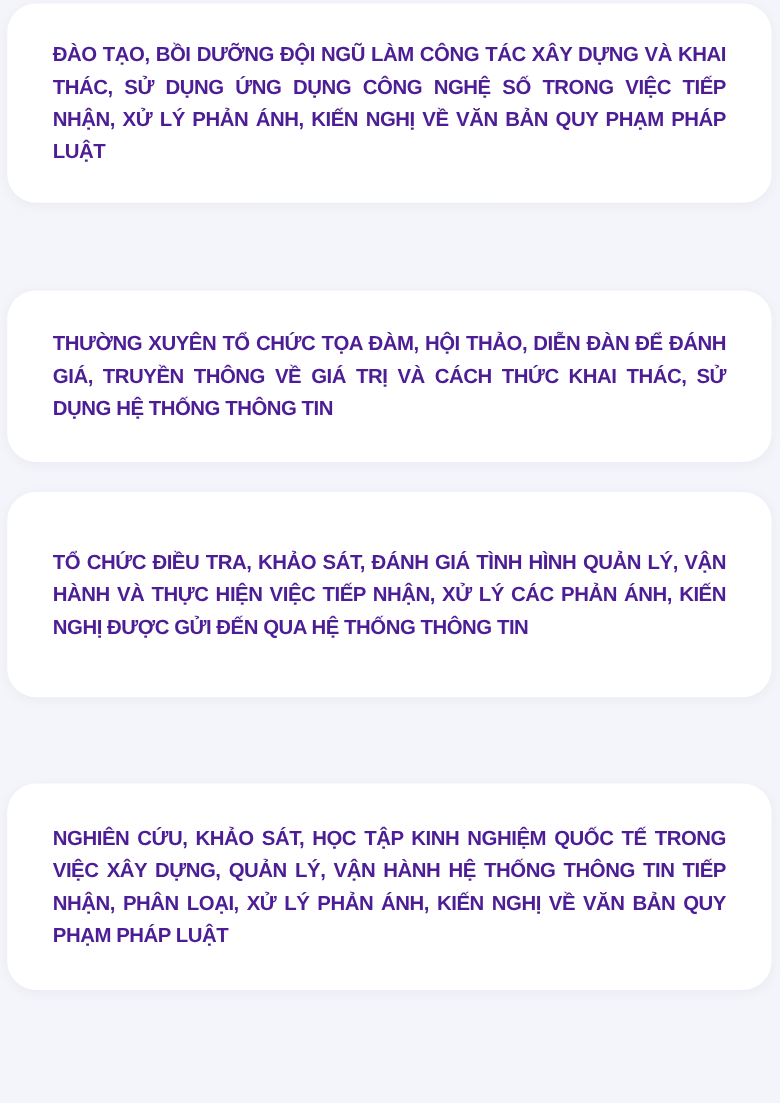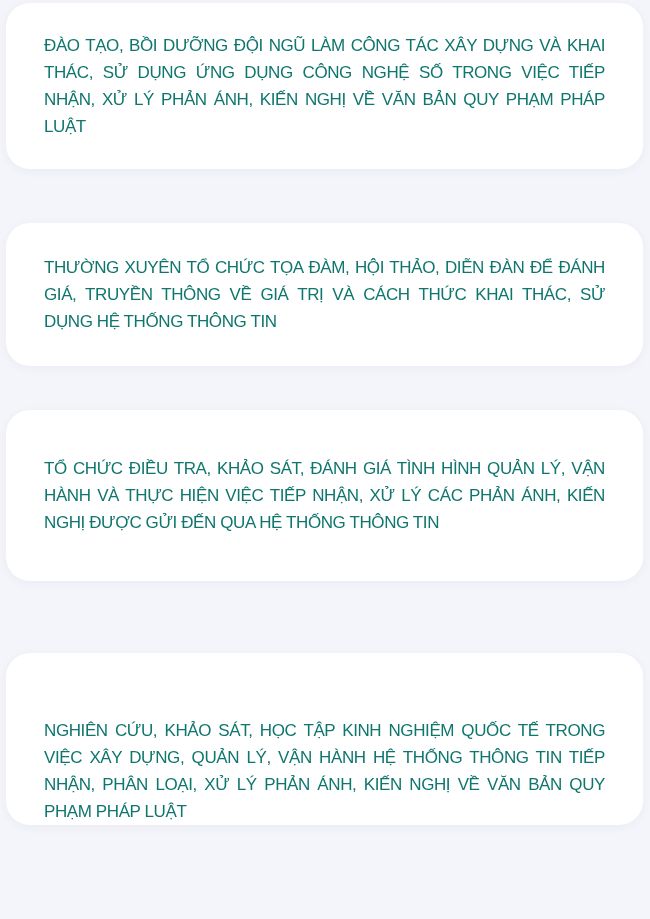--- a/index.html
+++ b/index.html
@@ -26,32 +26,32 @@
     border-radius: 24px;
     box-shadow: 0 2px 10px rgba(40, 60, 120, 0.05);
     display: flex;
     align-items: center;
     box-sizing: border-box;
     padding: 0 38px;
   }
   .card p {
     margin: 0;
     width: 100%;
-    color: #0f766e;
+    color: #4c1d95;
     font-size: 17px;
     line-height: 27px;
     letter-spacing: -0.4px;
-    font-weight: 400;
+    font-weight: 700;
     text-align: justify;
     text-justify: inter-word;
   }
   .card-1 { top: 3px;   height: 166px; }
-  .card-2 { top: 223px; height: 143px; }
+  .card-2 { top: 242px; height: 143px; }
   .card-3 { top: 410px; height: 171px; }
-  .card-4 { top: 653px; height: 172px; align-items: flex-end; }
+  .card-4 { top: 653px; height: 172px; }
 </style>
 </head>
 <body>
 
 <main class="card-list">
 
   <section class="card card-1">
     <p>ĐÀO TẠO, BỒI DƯỠNG ĐỘI NGŨ LÀM CÔNG TÁC XÂY DỰNG VÀ KHAI THÁC, SỬ DỤNG ỨNG DỤNG CÔNG NGHỆ SỐ TRONG VIỆC TIẾP NHẬN, XỬ LÝ PHẢN ÁNH, KIẾN NGHỊ VỀ VĂN BẢN QUY PHẠM PHÁP LUẬT</p>
   </section>
 

